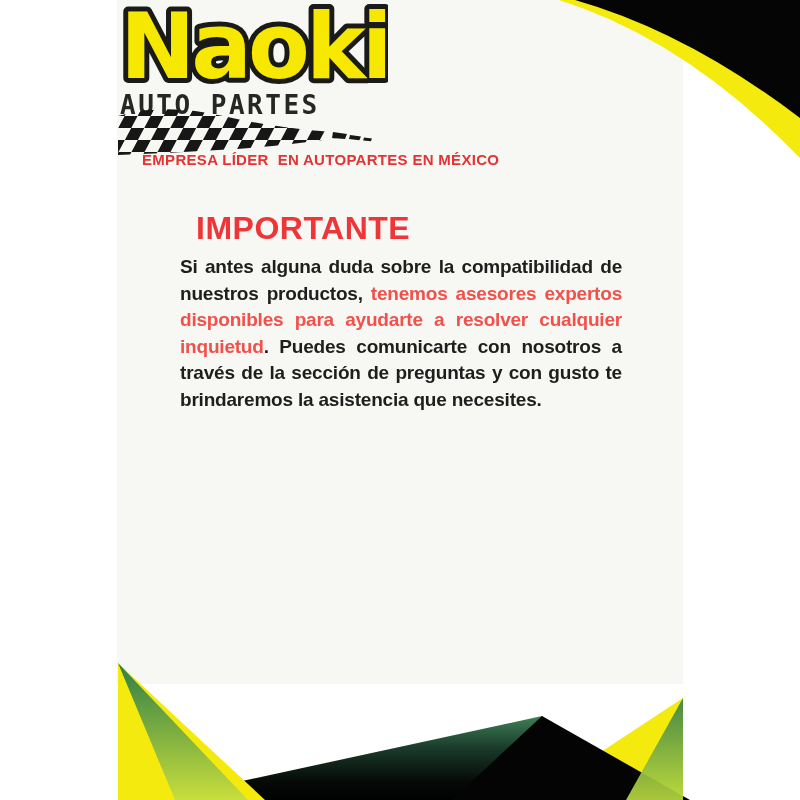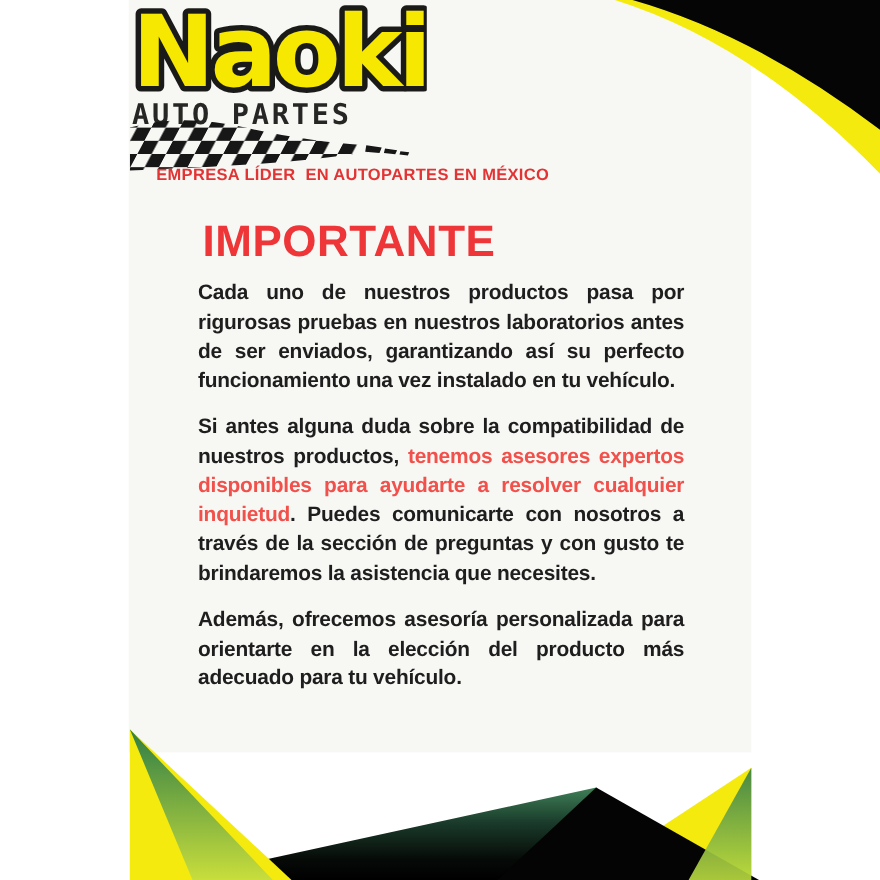--- a/index.html
+++ b/index.html
@@ -23,22 +23,22 @@
     font-size:26px; font-weight:bold; letter-spacing:2.5px;
     color:#262624; white-space:nowrap;
   }
   .flag-svg { position:absolute; left:1px; top:104px; width:260px; height:52px; display:block; }
   .tagline {
     position:absolute; left:5px; top:151px;
     font-size:15px; font-weight:bold; letter-spacing:0.3px;
     color:#e23434; white-space:pre-wrap;margin-left:20px;
   }
   .heading {
-    position:absolute; left:63px; top:194px; margin:4px;
-    font-size:40px; font-weight:800; letter-spacing:0.5px;
+    position:absolute; left:63px; top:194px; margin:16px;
+    font-size:32px; font-weight:800; letter-spacing:0.5px;
     color:#ee3537;
   }
   .body-copy {
     position:absolute; left:63px; top:254px; width:442px;
     color:#1e1e1e;
   }
   .body-copy p {
     margin:0 0 16px 0;
     font-size:19px; line-height:26.5px; font-weight:bold;
     letter-spacing:-0.2px;
@@ -74,23 +74,21 @@
       </defs>
       <path d="M0,12 C35,2 70,4 105,12 C140,20 180,26 215,28 L218,34 C180,40 140,44 100,46 C65,48 30,50 0,51 Z" fill="url(#chk)"></path>
       <path d="M215,28 l14,2 l-2,5 l-13,-1 z M232,31 l11,1.5 l-1.7,3.8 l-10.3,-1.2 z M246,33.5 l8,1 l-1.2,2.8 l-7.6,-0.9 z" fill="#171717"></path>
     </svg>
 
     <div class="tagline">EMPRESA LÍDER  EN AUTOPARTES EN MÉXICO</div>
 
     <h1 class="heading">IMPORTANTE</h1>
 
     <div class="body-copy">
-      <p>Cada uno de nuestros productos pasa por rigurosas pruebas en nuestros laboratorios antes de ser enviados, garantizando así su perfecto funcionamiento una vez instalado en tu vehículo.</p>
       <p><span>Si antes alguna duda sobre la compatibilidad de nuestros productos, </span><span class="hl">tenemos asesores expertos disponibles para ayudarte a resolver cualquier inquietud</span><span>. Puedes comunicarte con nosotros a través de la sección de preguntas y con gusto te brindaremos la asistencia que necesites.</span></p>
-      <p>Además, ofrecemos asesoría personalizada para orientarte en la elección del producto más adecuado para tu vehículo.</p>
     </div>
   </div>
 
   <svg class="bottom-svg" viewBox="0 0 800 140" aria-hidden="true">
     <defs>
       <linearGradient id="mtn" x1="0" y1="0" x2="0" y2="1">
         <stop offset="0" stop-color="#3f8057"></stop>
         <stop offset="0.38" stop-color="#1a3b2b"></stop>
         <stop offset="0.78" stop-color="#060a07"></stop>
         <stop offset="1" stop-color="#000000"></stop>

